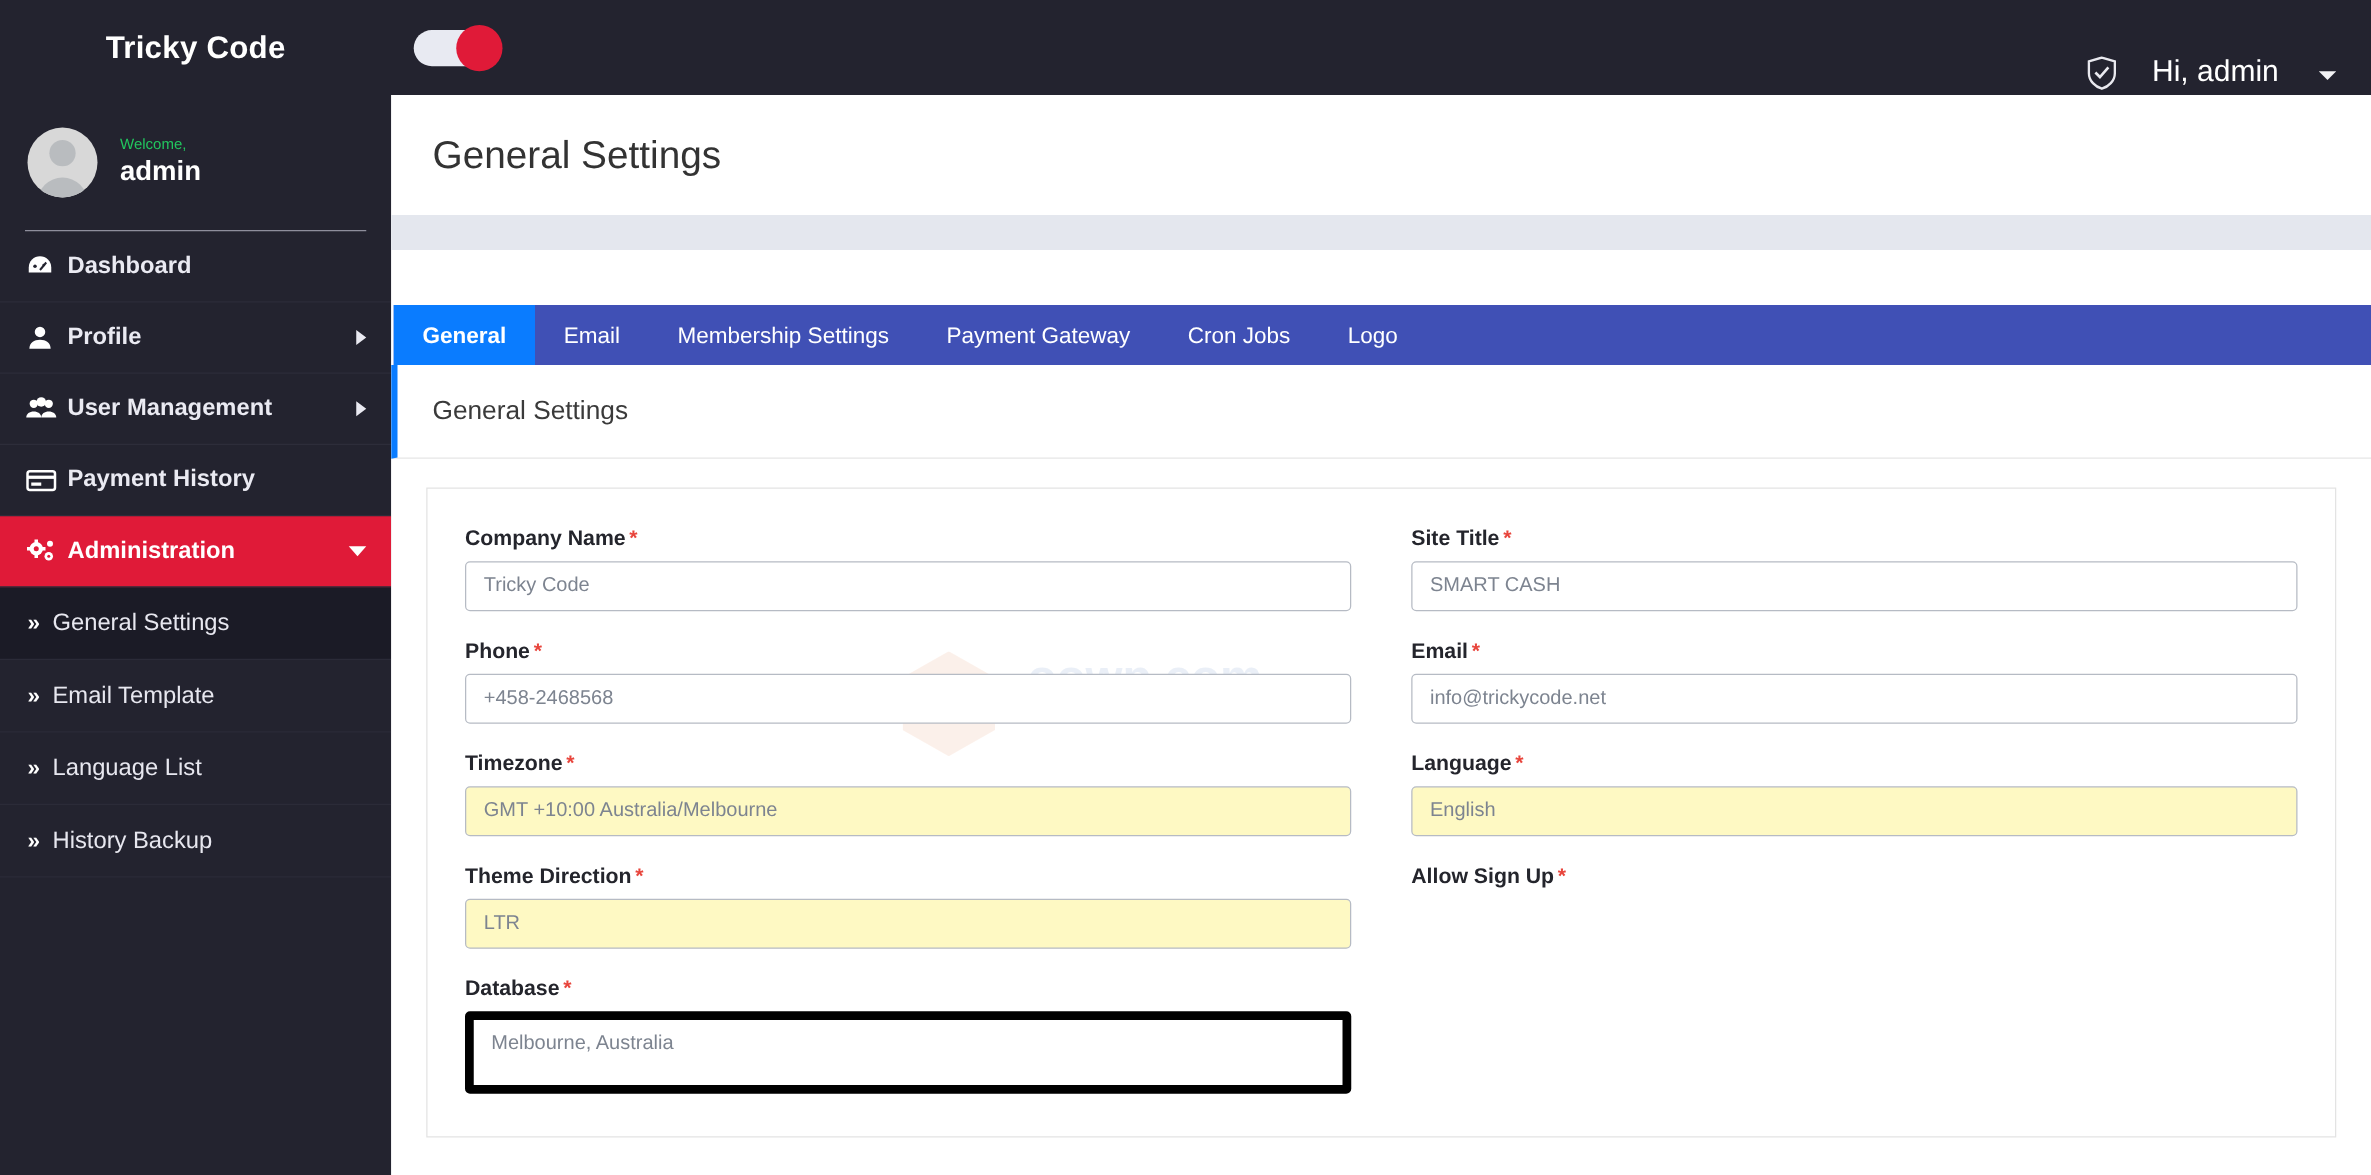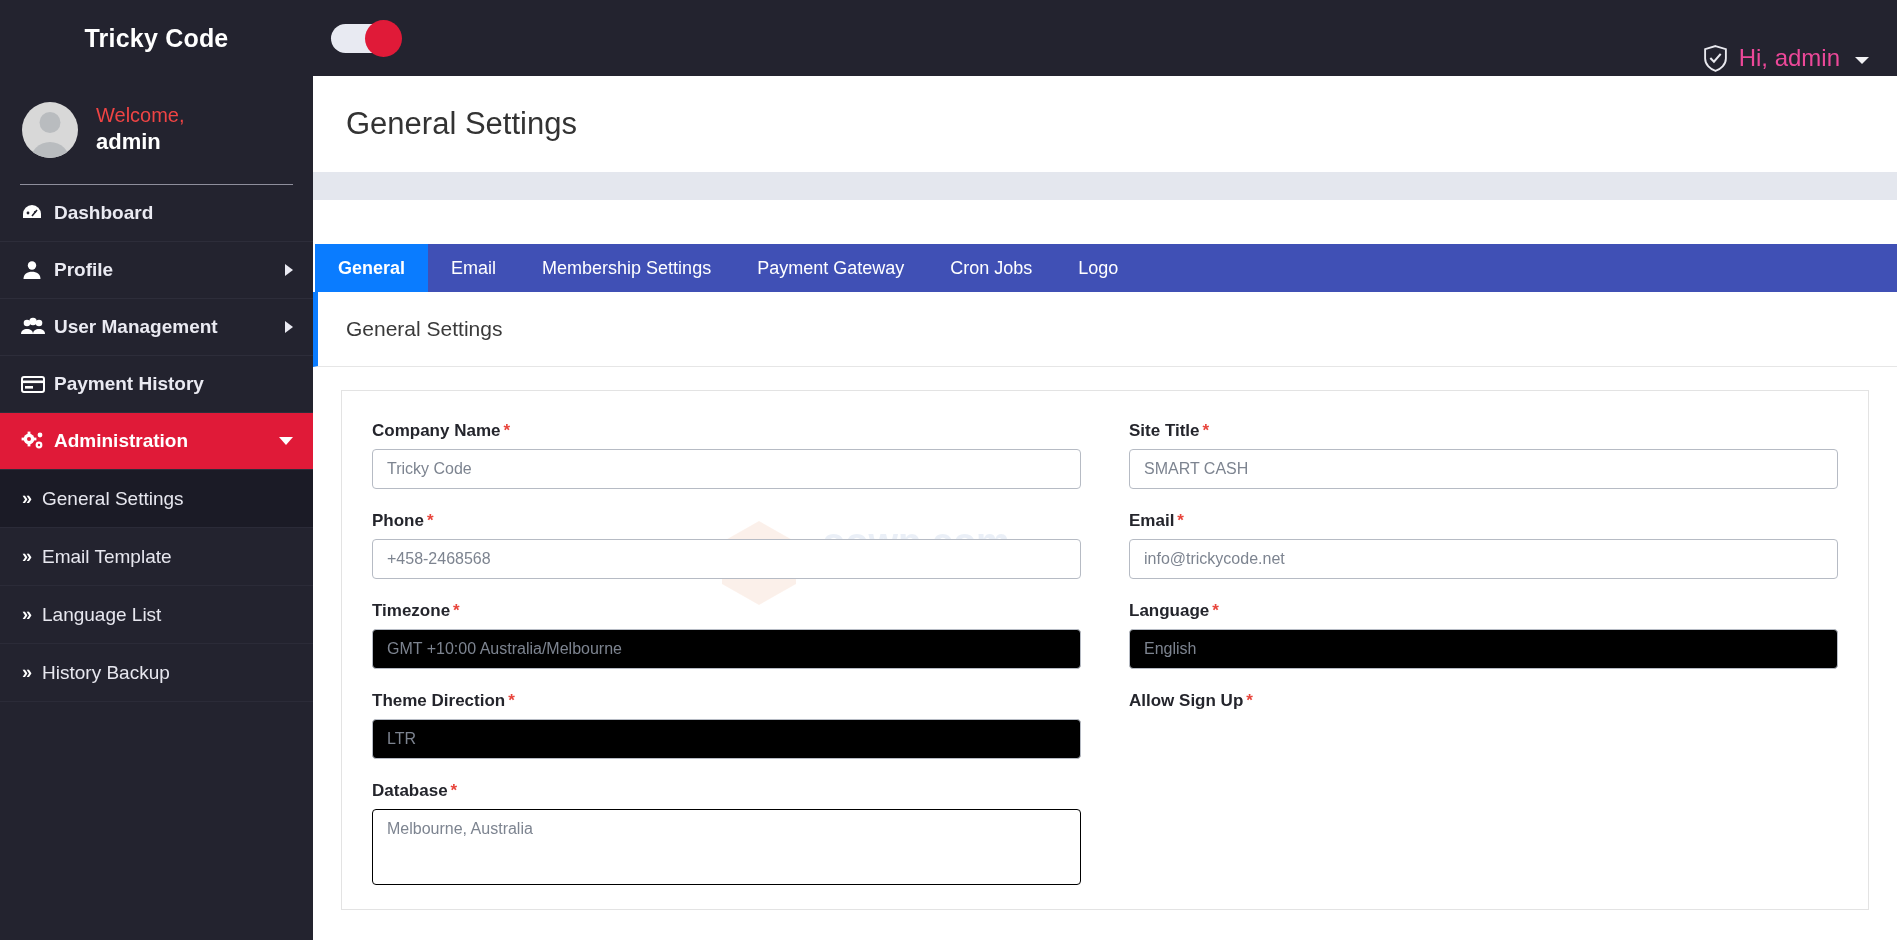--- a/index.html
+++ b/index.html
@@ -22,42 +22,42 @@
   .toggle-wrap { margin-left:18px; display:flex; align-items:center; }
   .toggle {
     width:68px; height:29px; border-radius:15px; background:#e8eaf2;
     position:relative; display:block;
   }
   .toggle .knob {
     position:absolute; right:-3px; top:-4px; width:37px; height:37px;
     border-radius:50%; background:#e01a38;
   }
   .topbar-right {
-    margin-left:auto; margin-right:28px; display:flex; align-items:center; gap:11px;
-    color:#ec4899; font-size:24px;margin-top:40px;
+    margin-left:auto; margin-right:28px; display:flex; align-items:center; gap:28px;
+    color:#ffffff; font-size:24px;margin-top:40px;
   }
   .shield { width:25px; height:27px; display:block; }
   .caret-down {
     width:0;height:0;border-left:7px solid transparent;border-right:7px solid transparent;
     border-top:7px solid #f2f2f5; margin-left:4px; margin-top:5px;
   }
 
   
   .sidebar {
     position:absolute; top:76px; left:0; width:313px; height:864px;
     background:#23232f; color:#e9e9ef; overflow:hidden;
   }
   .user-block { display:flex; align-items:center; gap:18px; padding:26px 0 26px 22px; }
   .avatar {
     width:56px;height:56px;border-radius:50%;background:#d8d8d8;
     position:relative; overflow:hidden; flex:none;
   }
   .avatar .head{position:absolute;left:50%;top:10px;transform:translateX(-50%);width:21px;height:21px;border-radius:50%;background:#b9bcbf;}
   .avatar .body{position:absolute;left:50%;bottom:-10px;transform:translateX(-50%);width:40px;height:26px;border-radius:20px 20px 0 0;background:#b9bcbf;}
-  .welcome { font-size:20px; color:#ef4444; line-height:1.25;text-align:right; }
+  .welcome { font-size:12px; color:#22c55e; line-height:1.25; }
   .uname { font-size:22px; color:#fff; font-weight:600; line-height:1.3; }
   .divider { height:1px; background:#8e8e9c; margin:0 20px; }
 
   .nav { margin-top:0; }
   .nav-item {
     display:flex; align-items:center; height:57px; padding:0 20px;
     border-bottom:1px solid #2d2d3a; color:#eaeaf2; font-size:19px; cursor:pointer;font-weight:bold;
   }
   .nav-item .ic { width:34px; display:flex; align-items:center; justify-content:flex-start; flex:none; }
   .nav-item.active { background:#e01a38; color:#fff; }
@@ -110,25 +110,25 @@
   .flabel { font-size:17px; font-weight:700; color:#24252c; margin-bottom:8px; }
   .req { color:#e8453c; margin-left:3px; }
   .inp {
     width:100%; height:40px; border:1px solid #b6bbc4; border-radius:4px;
     padding:0 14px; font-size:16px; color:#7d8490; background:#fff;
     font-family:"Liberation Sans", sans-serif;
   }
   .sel-wrap { position:relative; }
   .sel {
     width:100%; height:40px; border:1px solid #b6bbc4; border-radius:4px;
-    padding:0 30px 0 14px; font-size:16px; color:#7d8490; background:#000000;
+    padding:0 30px 0 14px; font-size:16px; color:#7d8490; background:#fef9c3;
     display:flex; align-items:center;
   }
   .ta {
-    width:100%; height:76px; border:1px solid #000000; border-radius:4px;
+    width:100%; height:66px; border:7px solid #000000; border-radius:4px;
     padding:10px 14px; font-size:16px; color:#7d8490; resize:none;
     font-family:"Liberation Sans", sans-serif;
   }
 </style>
 </head>
 <body>
 
 <div class="app">
 
   <div class="topbar">

